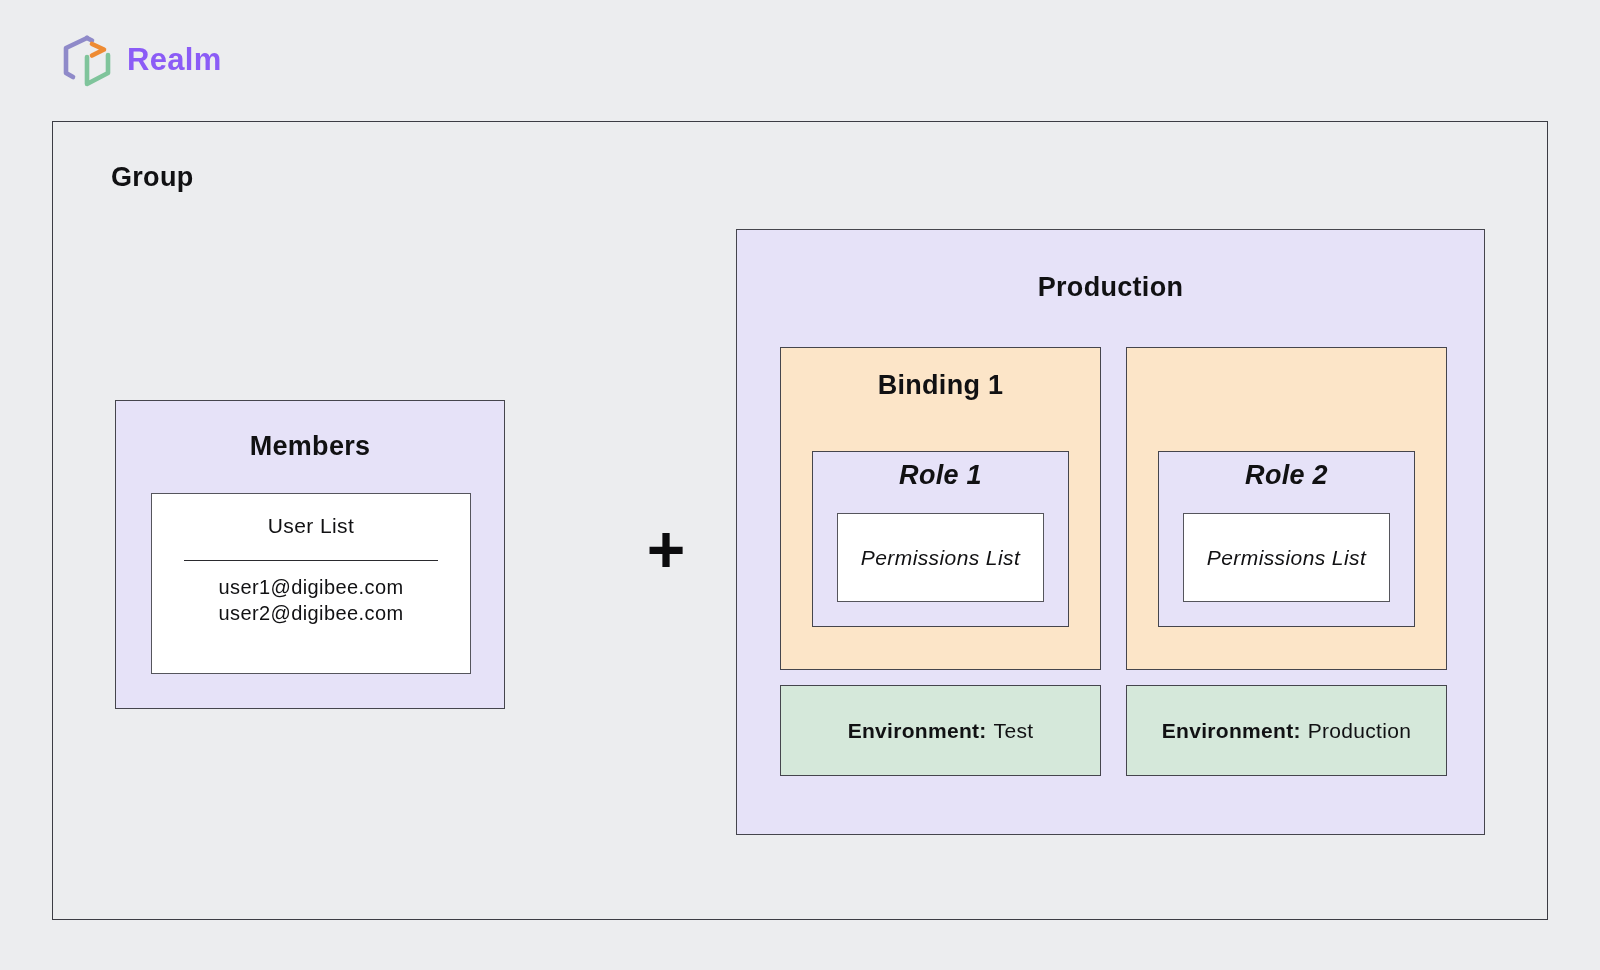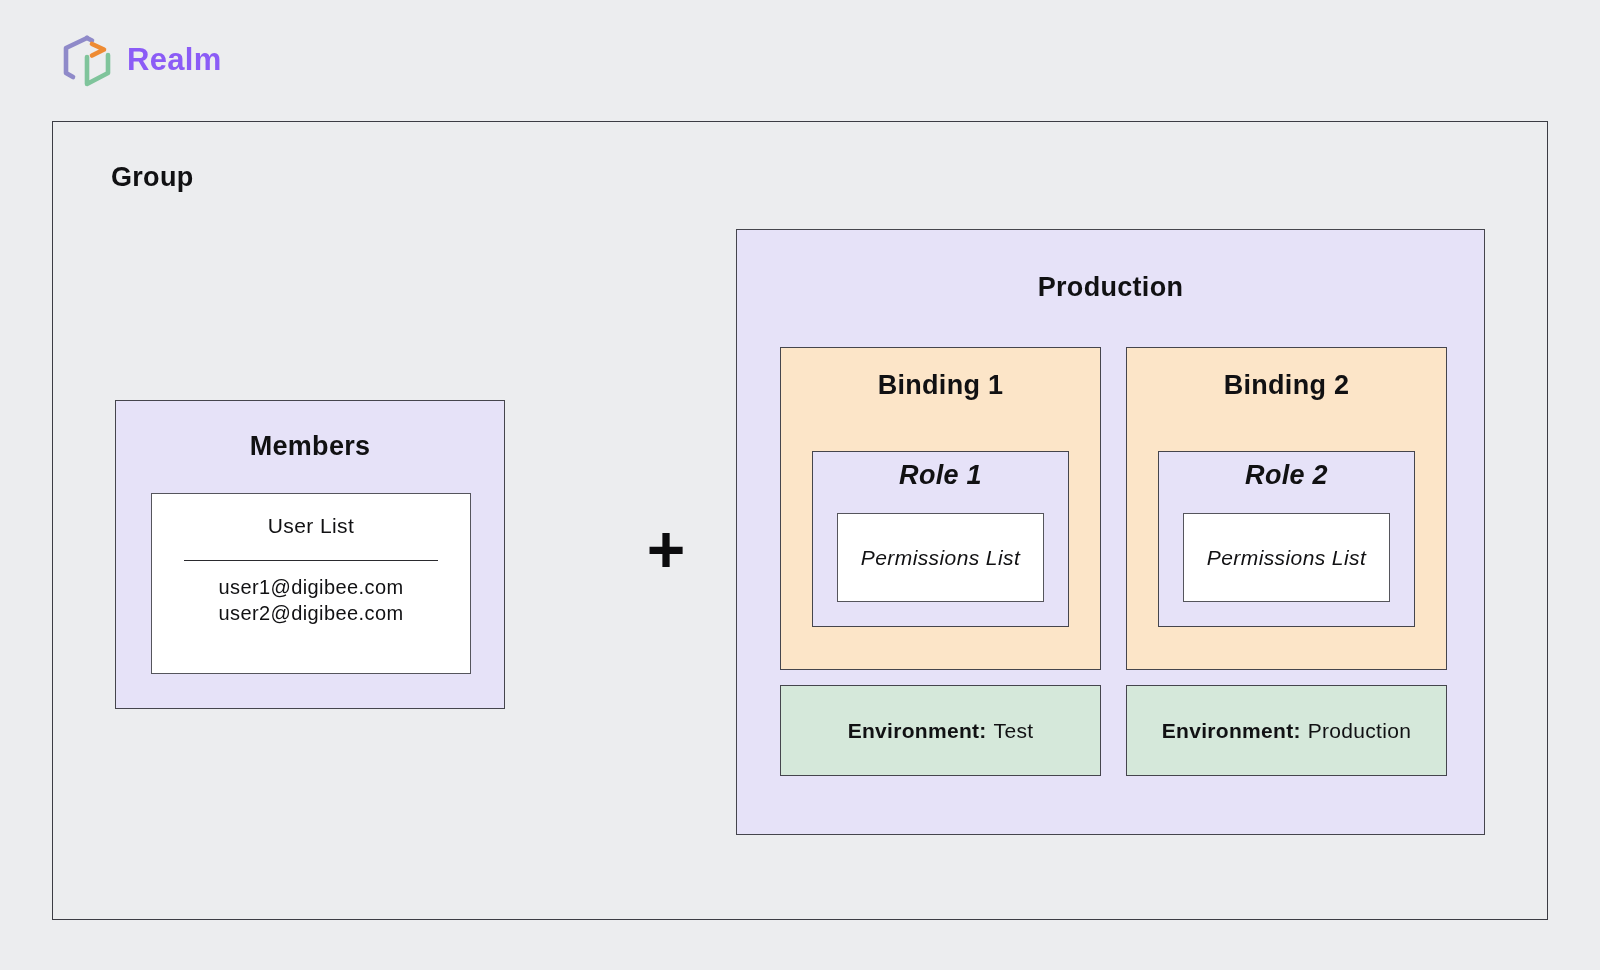--- a/index.html
+++ b/index.html
@@ -149,21 +149,20 @@
       <div class="abs box-title binding-title">Binding 1</div>
       <div class="abs role-box">
         <div class="abs box-title role-title">Role 1</div>
         <div class="abs plist-box">
           <div class="plist-text">Permissions List</div>
         </div>
       </div>
     </div>
 
     <div class="abs binding-box binding-2">
-      <div class="abs box-title binding-title">Binding 2</div>
       <div class="abs role-box">
         <div class="abs box-title role-title">Role 2</div>
         <div class="abs plist-box">
           <div class="plist-text">Permissions List</div>
         </div>
       </div>
     </div>
 
     <div class="abs env-box env-1">
       <span class="env-label">Environment:</span>

